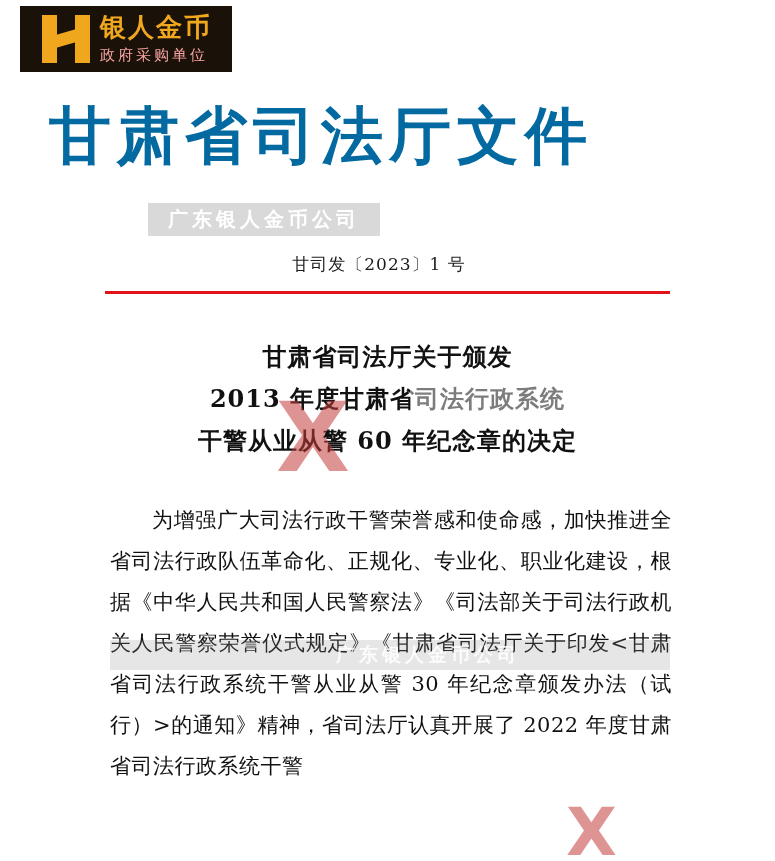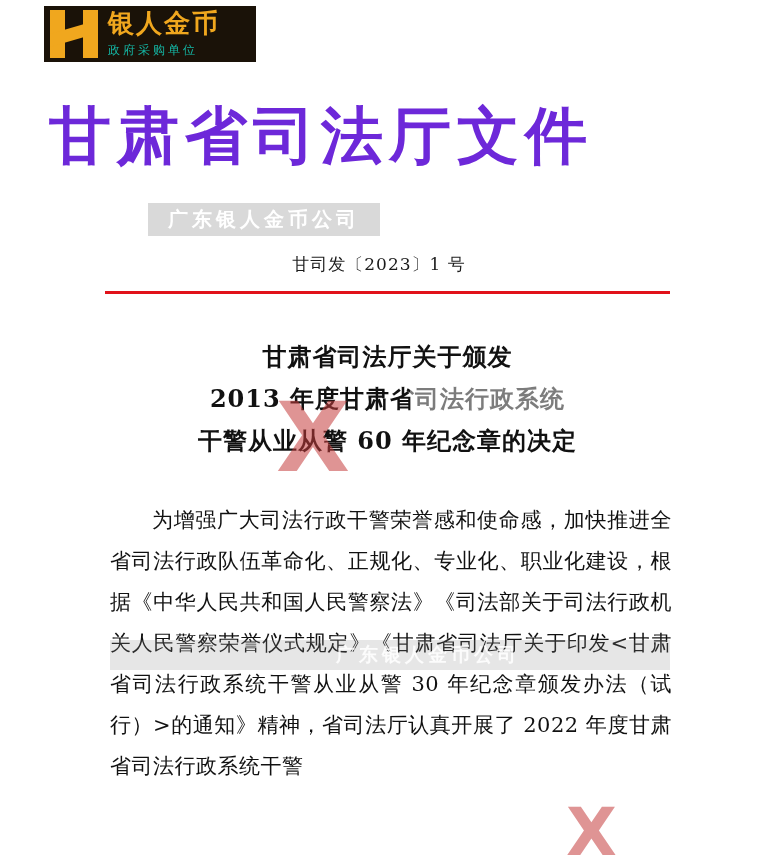--- a/index.html
+++ b/index.html
@@ -14,27 +14,26 @@
     overflow: hidden;
     position: relative;
   }
 
   
   .logo-block {
     position: absolute;
     left: 20px;
     top: 6px;
     width: 212px;
-    height: 56px;
+    height: 66px;
     background: #1a1208;
     display: flex;
     align-items: center;
-    padding-left: 4px;
+    padding-left: 20px;
     box-sizing: border-box;
-    margin-left: 24px;
   }
   .logo-mark {
     width: 52px;
     height: 52px;
     position: relative;
     flex: 0 0 auto;
     margin-right: 8px;
   }
   .logo-mark .bar {
     position: absolute;
@@ -51,43 +50,43 @@
   }
   .logo-title {
     color: #f0a71e;
     font-size: 26px;
     font-weight: bold;
     letter-spacing: 2px;
     font-family: "DejaVu Sans", "Liberation Sans", sans-serif;
     line-height: 1.1;
   }
   .logo-sub {
-    color: #14b8a6;
-    font-size: 12px;
+    color: #fca5a5;
+    font-size: 15px;
     letter-spacing: 3px;
     margin-top: 4px;
     font-family: "DejaVu Sans", "Liberation Sans", sans-serif;
   }
 
   
   .doc {
     position: absolute;
     left: 0;
     top: 0;
     width: 775px;
     height: 861px;
   }
 
   .doc-masthead {
     position: absolute;
     left: 0;
     top: 100px;
     width: 642px;
     text-align: center;
-    color: #6d28d9;
+    color: #0369a1;
     font-size: 62px;
     font-weight: bold;
     letter-spacing: 6px;
     font-family: "DejaVu Serif", "Liberation Serif", serif;
     line-height: 1.15;
     white-space: nowrap;
   }
 
   .doc-number {
     position: absolute;

